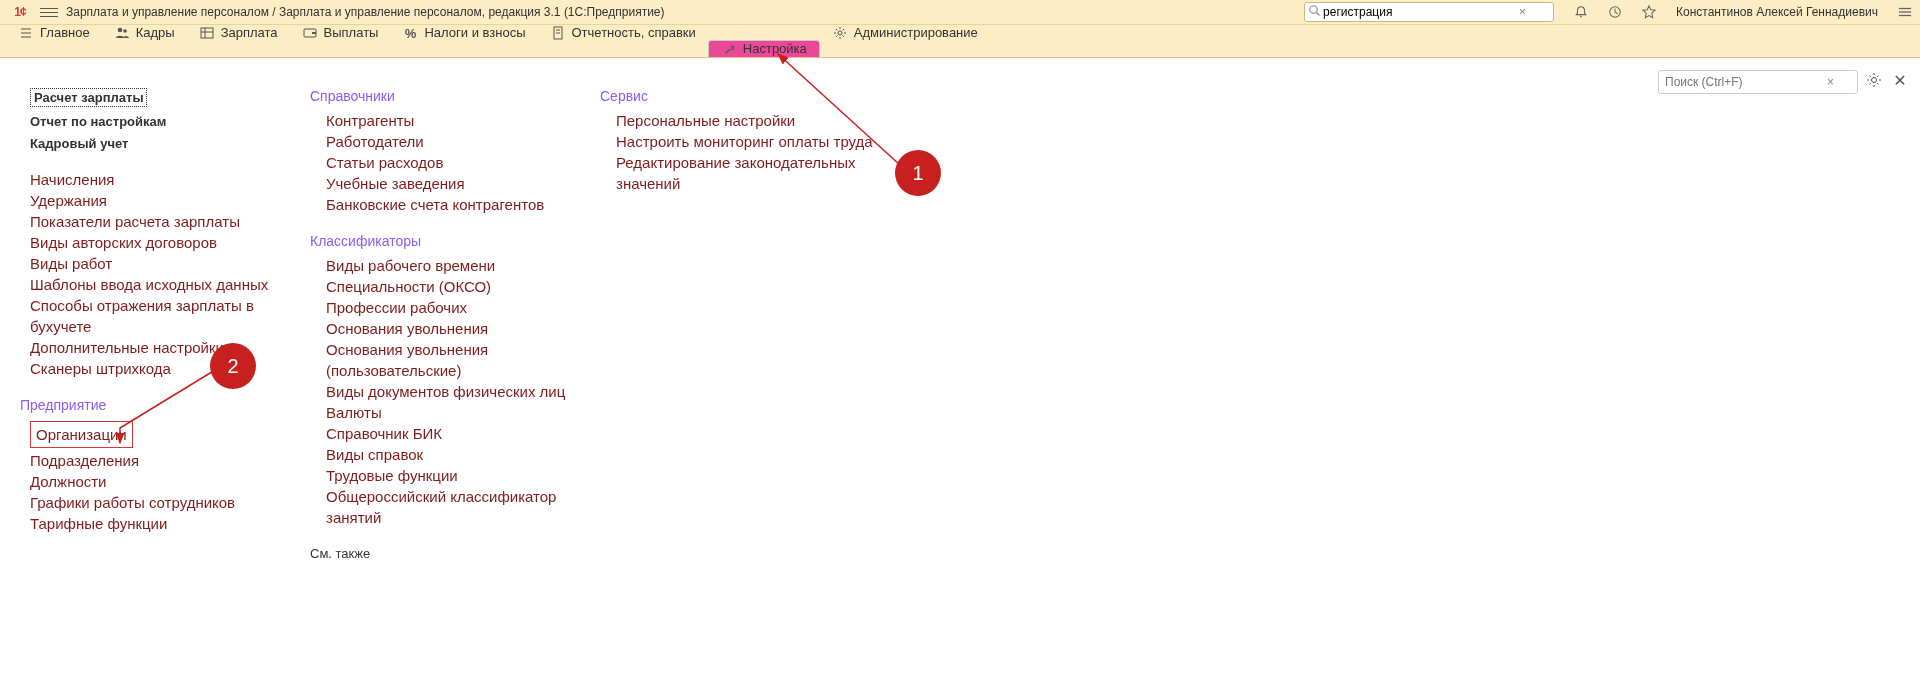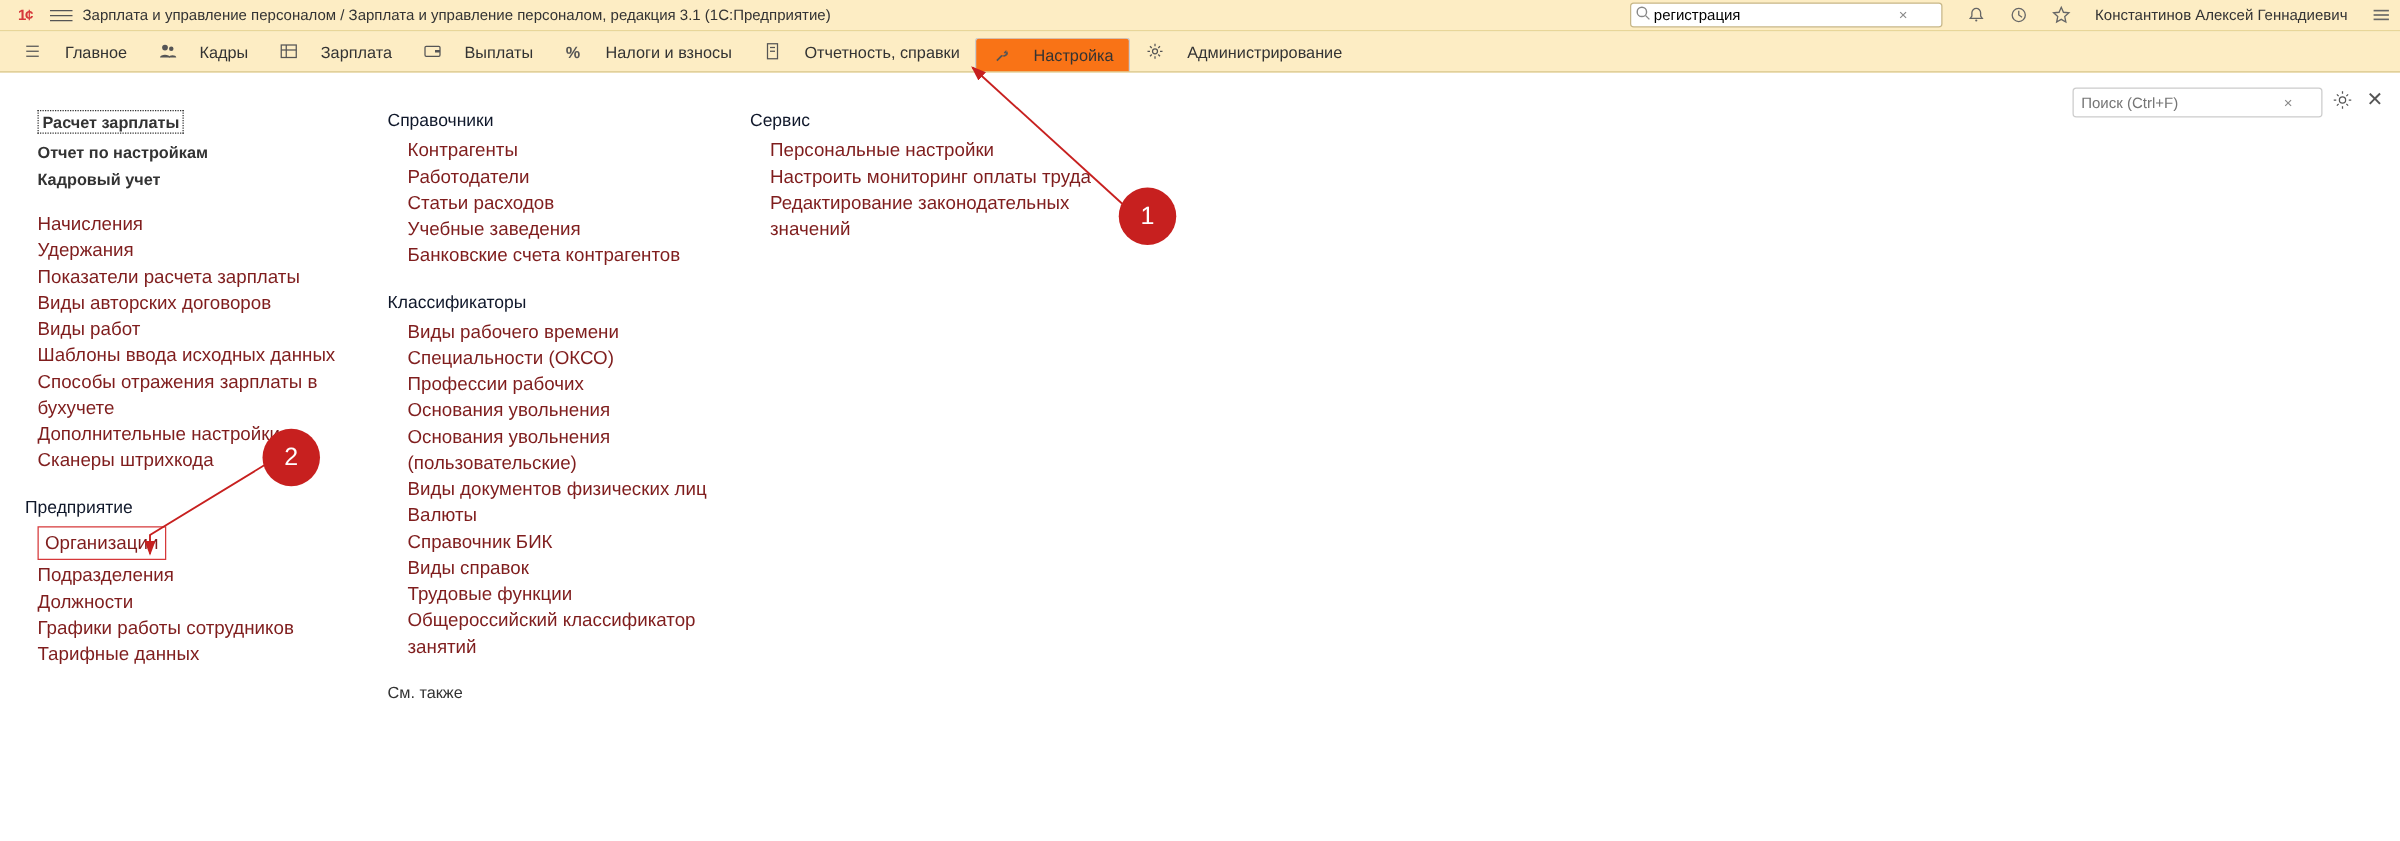--- a/index.html
+++ b/index.html
@@ -9,35 +9,35 @@
 .hamburger{width:18px;height:18px;margin:0 8px;display:flex;flex-direction:column;justify-content:center;gap:3px;cursor:pointer}
 .hamburger span{height:1px;background:#555;display:block}
 .app-title{font-size:12px;color:#333}
 .top-right{position:absolute;right:8px;top:0;height:24px;display:flex;align-items:center;gap:20px}
 .search-box{display:flex;align-items:center;background:#fff;border:1px solid #c7b788;border-radius:3px;height:18px;width:240px;padding:0 4px}
 .search-box input{border:none;outline:none;font-size:12px;width:190px;background:transparent}
 .search-clear{color:#888;font-size:12px;cursor:pointer;padding:0 4px}
 .icon-btn{cursor:pointer;color:#666;font-size:14px;display:flex;align-items:center}
 .username{font-size:12px;color:#333}
 .navbar{background:#fdedc4;height:32px;display:flex;align-items:stretch;padding:0 6px;border-bottom:1px solid #d8c68c}
-.nav-item{display:flex;align-items:center;gap:18px;padding:0 12px;font-size:13px;color:#333;cursor:pointer}
-.nav-item.active{background:#f97316;border:1px solid #ccc;border-bottom:none;border-radius:3px 3px 0 0;margin-top:5px}
+.nav-item{display:flex;align-items:flex-start;gap:6px;padding:0 12px;font-size:13px;color:#333;cursor:pointer}
+.nav-item.active{background:#ec4899;border:1px solid #ccc;border-bottom:none;border-radius:3px 3px 0 0;margin-top:15px}
 .nav-icon{width:16px;height:16px;display:flex;align-items:center;justify-content:center;color:#555}
 .content-header{position:absolute;right:10px;top:70px;display:flex;align-items:flex-start;gap:6px}
 .search-local{border:1px solid #ccc;border-radius:3px;height:22px;display:flex;align-items:center;width:190px;padding:0 4px;font-size:12px;color:#888}
 .search-local input{border:none;outline:none;width:160px;font-size:12px}
 .search-local .xbtn{color:#888;cursor:pointer}
 .gear-btn,.close-btn{width:20px;height:20px;display:flex;align-items:center;justify-content:center;cursor:pointer;color:#555}
 .close-btn{font-size:16px}
 .main{display:flex;padding:30px 20px 0 30px;gap:30px}
 .col{display:flex;flex-direction:column}
 .col1{width:250px}
 .col2{width:260px}
 .col3{width:300px}
-.section-head{color:#0f172a;font-size:14px;margin-bottom:6px;margin-top:18px}
+.section-head{color:#8b5cf6;font-size:14px;margin-bottom:6px;margin-top:18px}
 .section-head:first-child{margin-top:0}
 .link{color:#7f1d1d;font-size:15px;line-height:21px;cursor:pointer}
 .link.sub{padding-left:16px}
 .payroll-calc{border:1px dotted #333;padding:1px 3px;font-weight:bold;display:inline-block;margin-bottom:4px}
 .bold-link{font-weight:bold;font-size:13px;line-height:22px;cursor:pointer}
 .box-link{border:1px solid #d6383a;padding:2px 5px;display:inline-block;margin:2px 0}
 .callout{position:absolute;width:46px;height:46px;border-radius:50%;background:#c7201f;color:#fff;display:flex;align-items:center;justify-content:center;font-size:20px;font-weight:normal;z-index:50}
 svg{overflow:visible}
 </style>
 </head>
@@ -193,21 +193,21 @@
     <div class="link">Виды работ</div>
     <div class="link">Шаблоны ввода исходных данных</div>
     <div class="link">Способы отражения зарплаты в бухучете</div>
     <div class="link">Дополнительные настройки</div>
     <div class="link">Сканеры штрихкода</div>
     <div class="section-head" style="margin-left:-10px">Предприятие</div>
     <div><span class="box-link link">Организации</span></div>
     <div class="link">Подразделения</div>
     <div class="link">Должности</div>
     <div class="link">Графики работы сотрудников</div>
-    <div class="link">Тарифные данных</div>
+    <div class="link">Тарифные функции</div>
   </div>
 
   <div class="col col2">
     <div class="section-head">Справочники</div>
     <div class="link sub">Контрагенты</div>
     <div class="link sub">Работодатели</div>
     <div class="link sub">Статьи расходов</div>
     <div class="link sub">Учебные заведения</div>
     <div class="link sub">Банковские счета контрагентов</div>
     <div class="section-head">Классификаторы</div>

